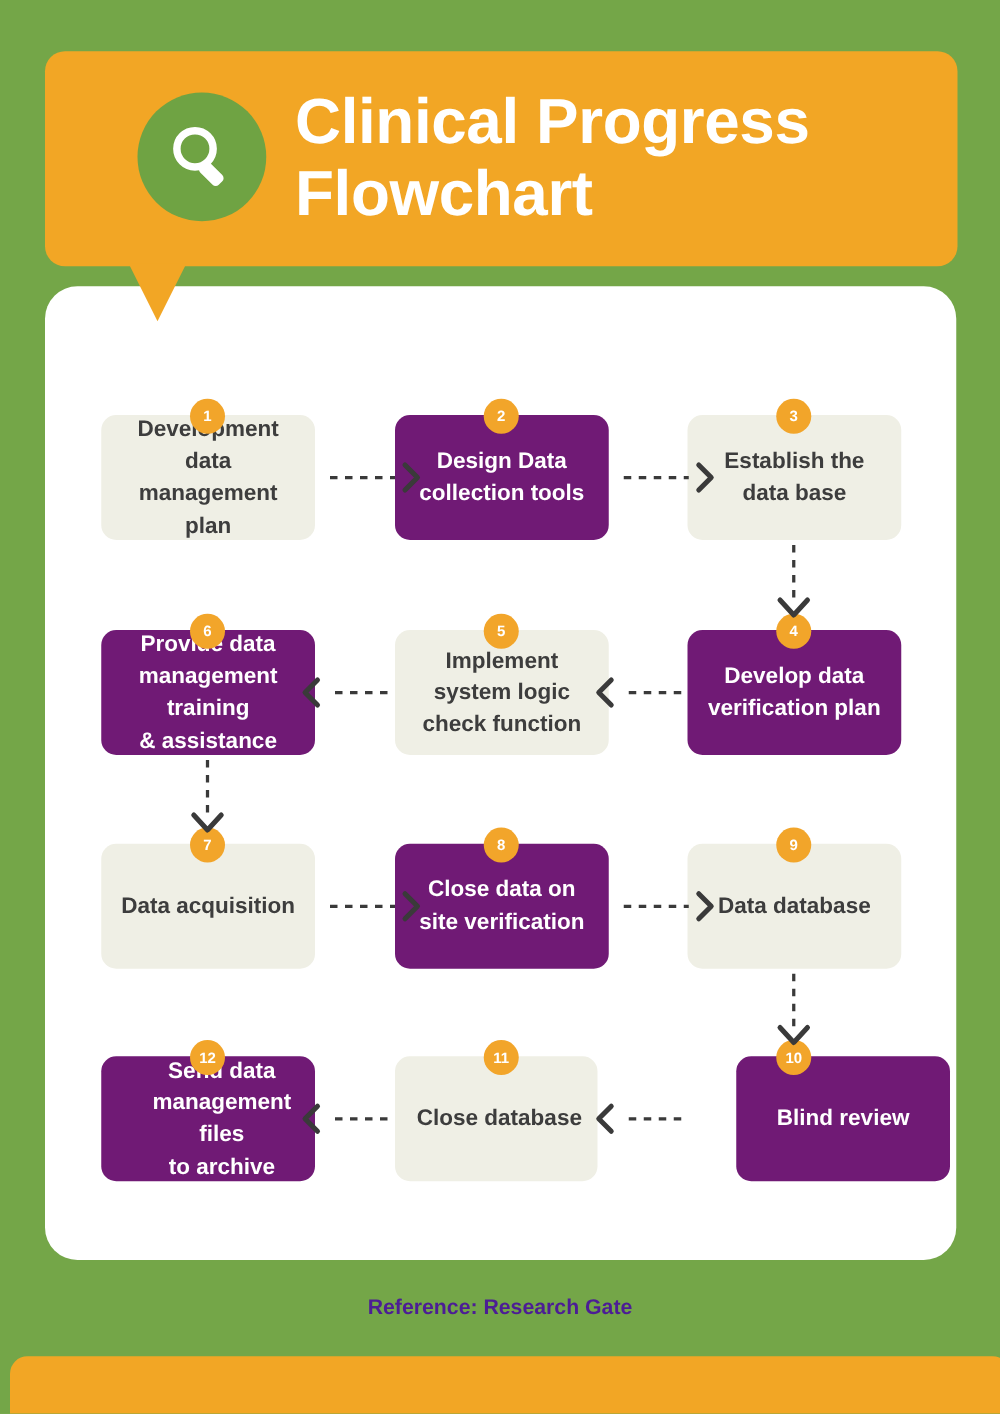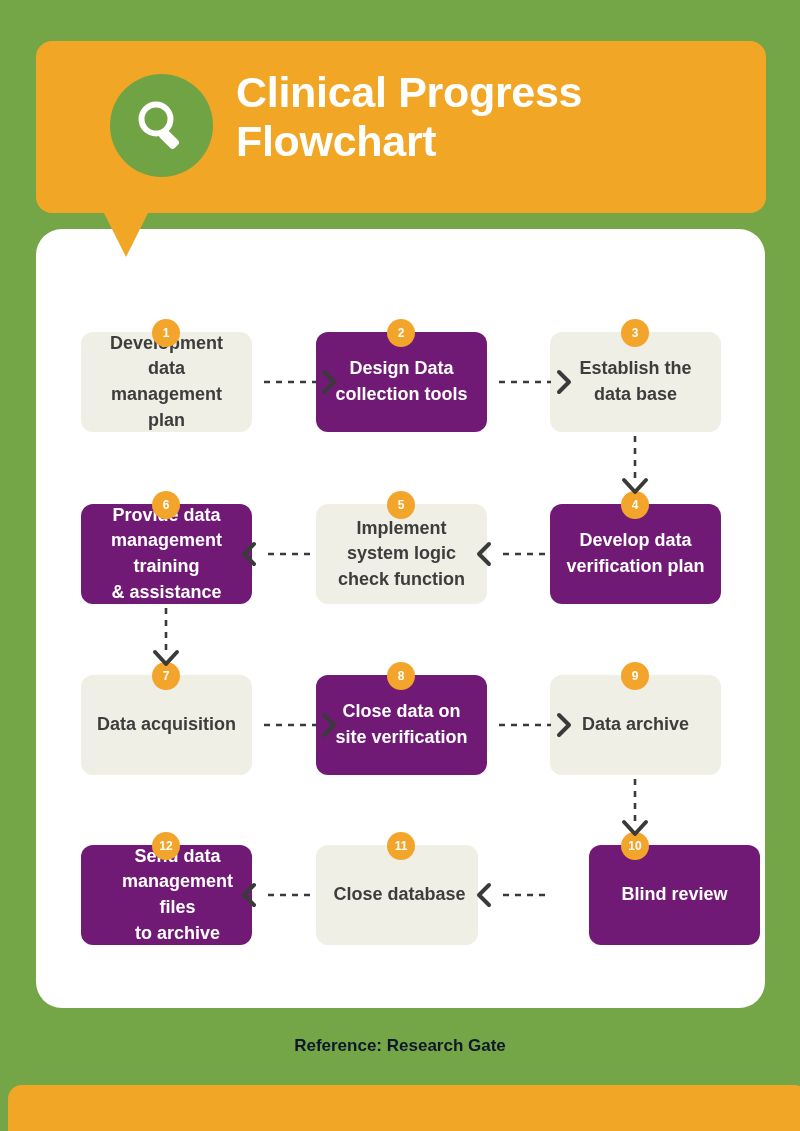--- a/index.html
+++ b/index.html
@@ -41,21 +41,21 @@
     border-radius: 50%;
     z-index: 5;
     display: flex; align-items: center; justify-content: center;
   }
   .logo-circle svg { display: block; }
   .banner-title {
     position: absolute;
     left: 236px; top: 68px;
     width: 510px;
     color: #FFFFFF;
-    font-size: 43px;
+    font-size: 51px;
     font-weight: bold;
     line-height: 1.14;
     letter-spacing: -0.3px;
     z-index: 5;
     white-space: pre-line;
   }
 
   
   .card {
     position: absolute;
@@ -96,21 +96,21 @@
     display: flex; align-items: center; justify-content: center;
     z-index: 8;
   }
 
   
   .footer-ref {
     position: absolute;
     left: 0; top: 1036px;
     width: 800px;
     text-align: center;
-    color: #0f172a;
+    color: #4c1d95;
     font-size: 17px;
     font-weight: bold;
     z-index: 6;
   }
   .bottom-strip {
     position: absolute;
     left: 8px; top: 1085px;
     width: 800px; height: 46px;
     background: #F2A625;
     border-radius: 14px 14px 0 0;
@@ -205,21 +205,21 @@
 &amp; assistance</div>
     <div class="num" style="left:152px; top:491px;">6</div>
 
     <div class="node cream" style="left:81px;  top:675px; width:171px; height:100px;">Data acquisition</div>
     <div class="num" style="left:152px; top:662px;">7</div>
 
     <div class="node green" style="left:316px; top:675px; width:171px; height:100px;">Close data on
 site verification</div>
     <div class="num" style="left:387px; top:662px;">8</div>
 
-    <div class="node cream" style="left:550px; top:675px; width:171px; height:100px;">Data archive</div>
+    <div class="node cream" style="left:550px; top:675px; width:171px; height:100px;">Data database</div>
     <div class="num" style="left:621px; top:662px;">9</div>
 
     <div class="node green" style="left:550px; top:845px; width:171px; height:100px;margin-left:39px;">Blind review</div>
     <div class="num" style="left:621px; top:832px;">10</div>
 
     <div class="node cream" style="left:316px; top:845px; width:162px; height:100px;padding-left:15px;">Close database</div>
     <div class="num" style="left:387px; top:832px;">11</div>
 
     <div class="node green" style="left:81px;  top:845px; width:171px; height:100px;padding-left:32px;">Send data
 management files

